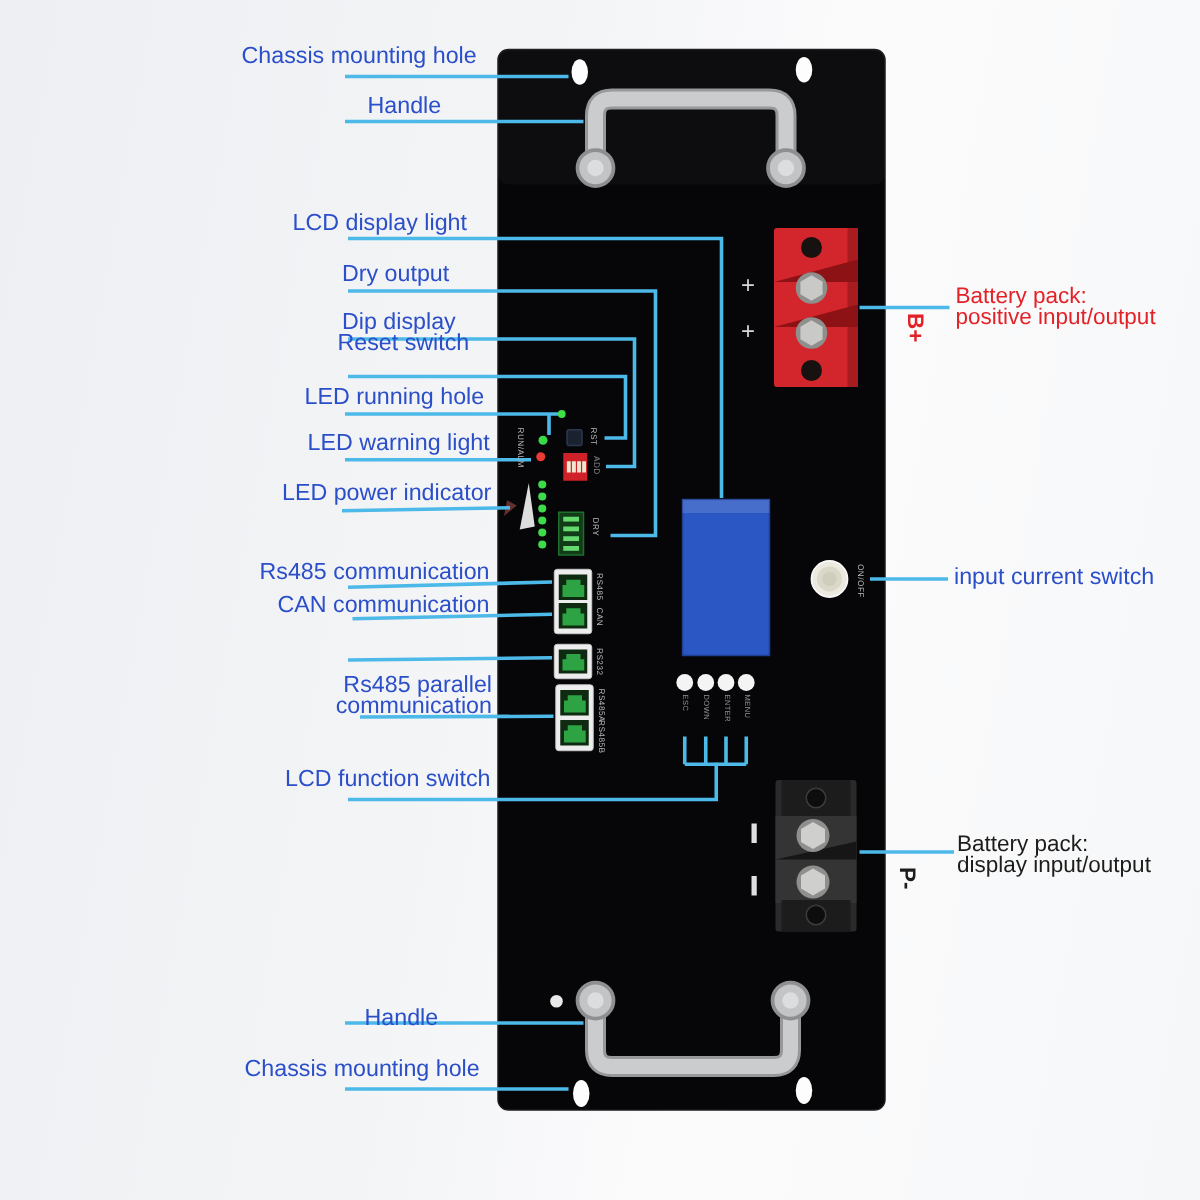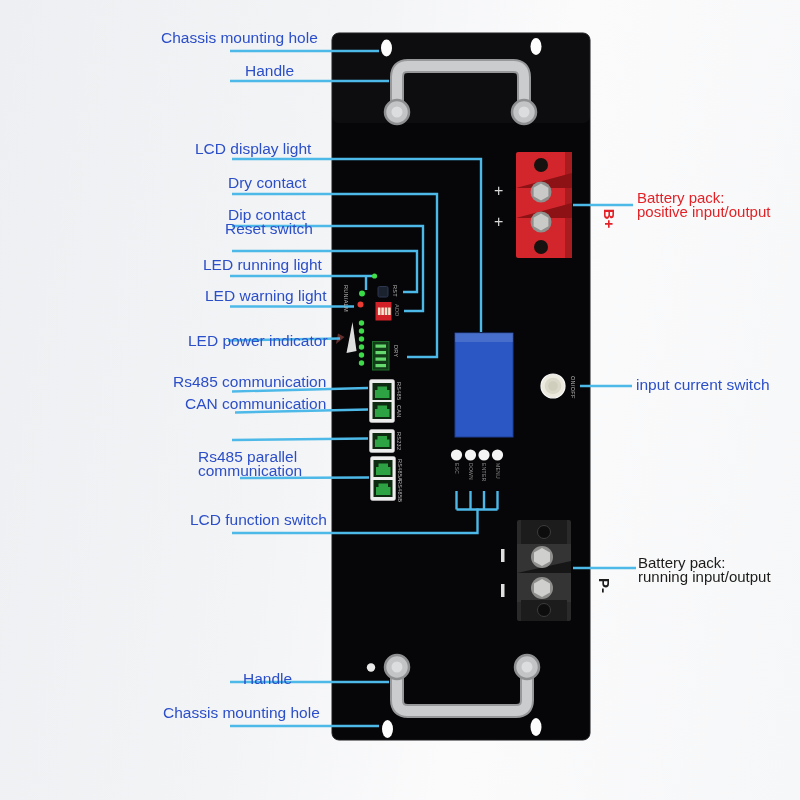--- a/index.html
+++ b/index.html
@@ -6,21 +6,21 @@
   #stage{
     position:relative;width:800px;height:800px;overflow:hidden;
     background:linear-gradient(100deg,#edeff2 0%,#f3f4f6 38%,#fbfbfc 62%,#f6f7f8 100%);
     font-family:Liberation Sans, sans-serif;
   }
   #gfx{position:absolute;left:0;top:0;}
   .lbl{
     position:absolute;color:#2b4ec9;font-size:15.5px;line-height:17px;
     white-space:nowrap;font-weight:400;
   }
-  .lbl-center{text-align:left;white-space:normal;line-height:13.5px;}
+  .lbl-center{text-align:right;white-space:normal;line-height:13.5px;}
   .rlbl{position:absolute;font-size:15px;line-height:13.5px;white-space:nowrap;}
   .red{color:#e32227;}
   .dark{color:#1c1c1c;}
   .vterm{
     position:absolute;font-size:15px;font-weight:bold;
     transform:rotate(90deg);transform-origin:center;white-space:nowrap;
   }
   .vtiny{
     position:absolute;writing-mode:vertical-rl;text-orientation:mixed;
     font-size:5.5px;line-height:6px;color:#b9b9b9;letter-spacing:.3px;white-space:nowrap;
@@ -187,47 +187,47 @@
     <polyline points="580,386 632,386"></polyline>
     <polyline points="573,568 636,568"></polyline>
     <polyline points="230,682 389,682"></polyline>
     <polyline points="230,726 379,726"></polyline>
   </g>
 </svg>
 
   <div class="lbl" style="left:161px;top:29px">Chassis mounting hole</div>
   <div class="lbl" style="left:245px;top:62px">Handle</div>
   <div class="lbl" style="left:195px;top:140px">LCD display light</div>
-  <div class="lbl" style="left:228px;top:174px">Dry contact</div>
-  <div class="lbl" style="left:228px;top:206px">Dip contact</div>
+  <div class="lbl" style="left:228px;top:174px">Dry output</div>
+  <div class="lbl" style="left:228px;top:206px">Dip display</div>
   <div class="lbl" style="left:225px;top:220px">Reset switch</div>
-  <div class="lbl" style="left:203px;top:256px">LED running light</div>
+  <div class="lbl" style="left:203px;top:256px">LED running hole</div>
   <div class="lbl" style="left:205px;top:287px">LED warning light</div>
-  <div class="lbl" style="left:188px;top:332px">LED power indicator</div>
+  <div class="lbl" style="left:188px;top:320px">LED power indicator</div>
   <div class="lbl" style="left:173px;top:373px">Rs485 communication</div>
   <div class="lbl" style="left:185px;top:395px">CAN communication</div>
   <div class="lbl lbl-center" style="left:198px;top:450px;width:130px">
     <div>Rs485 parallel</div>
     <div>communication</div>
   </div>
   <div class="lbl" style="left:190px;top:511px">LCD function switch</div>
   <div class="lbl" style="left:243px;top:670px">Handle</div>
   <div class="lbl" style="left:163px;top:704px">Chassis mounting hole</div>
 
   <div class="rlbl red" style="left:637px;top:191px">
     <div>Battery pack:</div>
     <div>positive input/output</div>
   </div>
   <div class="vterm red" style="left:600px;top:210px">B+</div>
 
   <div class="lbl" style="left:636px;top:376px">input current switch</div>
 
   <div class="rlbl dark" style="left:638px;top:556px">
     <div>Battery pack:</div>
-    <div>running input/output</div>
+    <div>display input/output</div>
   </div>
   <div class="vterm dark" style="left:597px;top:577px">P-</div>
 
   <span class="vtiny" style="left:343px;top:285px">RUN/ALM</span>
   <span class="vtiny" style="left:392px;top:285px">RST</span>
   <span class="vtiny" style="left:394px;top:304px;color:#8a8a8a">ADD</span>
   <span class="vtiny" style="left:393px;top:345px">DRY</span>
   <span class="vtiny" style="left:570px;top:376px">ON/OFF</span>
   <span class="vtiny" style="left:396px;top:382px">RS485</span>
   <span class="vtiny" style="left:396px;top:405px">CAN</span>

